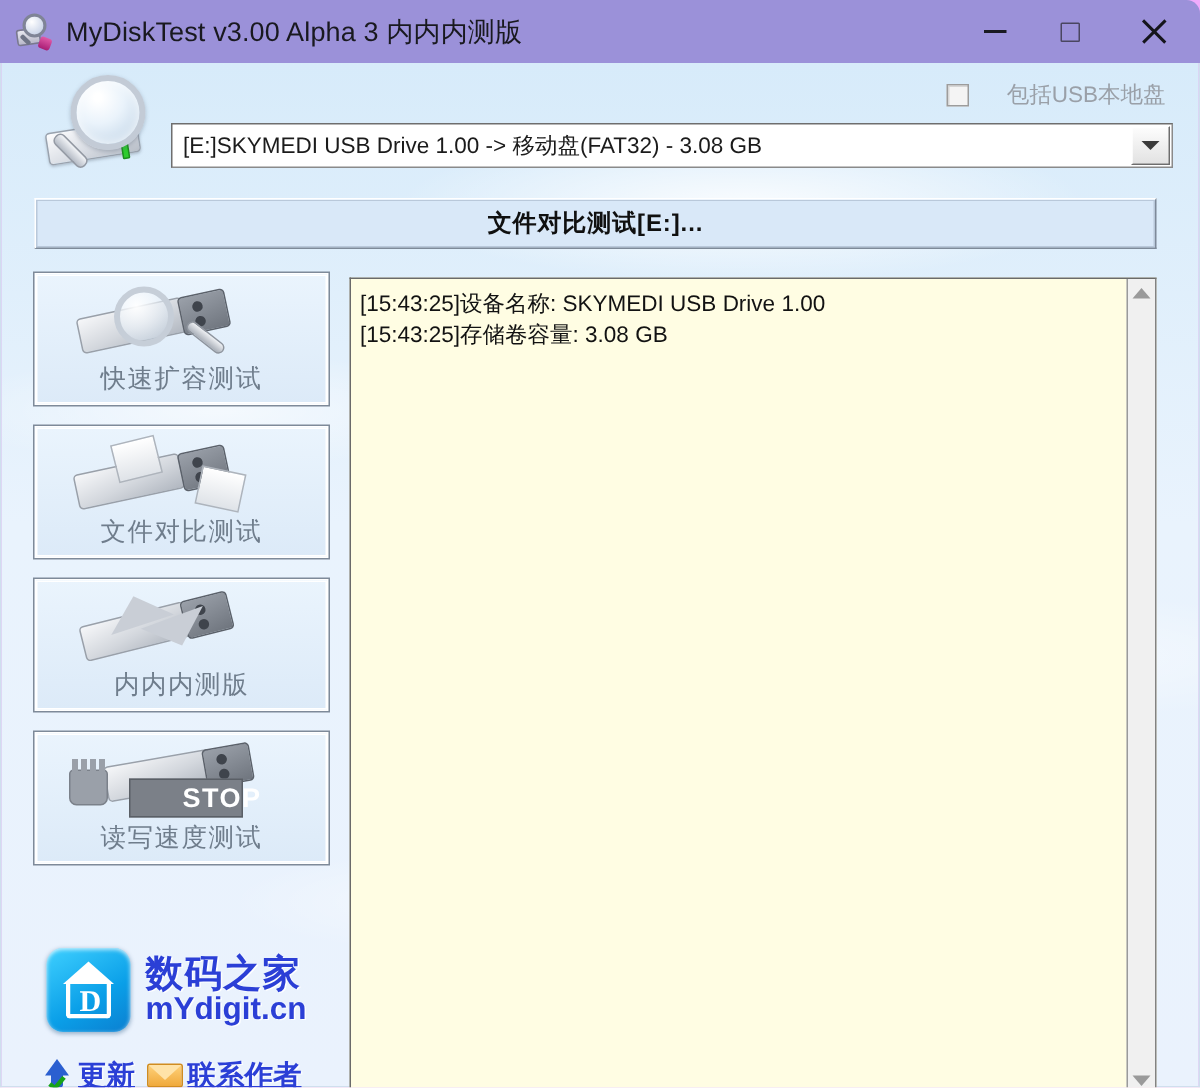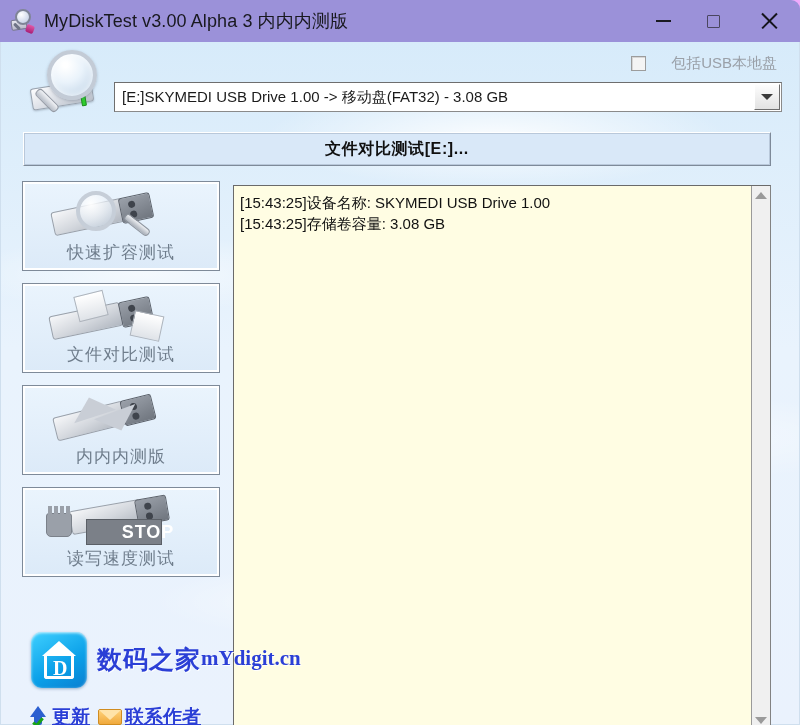--- a/index.html
+++ b/index.html
@@ -321,21 +321,21 @@
     position: absolute; left: 2px; top: 14px;
     width: 30px; height: 24px;
     border: 3px solid #ffffff; border-top: none;
     border-bottom-left-radius: 3px; border-bottom-right-radius: 3px;
   }
   .brand .logo .d {
     position: absolute; left: 11px; top: 16px;
     color: #ffffff; font-size: 20px; font-weight: bold;
     font-family: "Liberation Serif", serif;
   }
-  .brand .words { display: flex; line-height: 1.05; font-family: Liberation Serif, serif; }
+  .brand .words { display: flex; flex-direction: column; line-height: 1.05; }
   .brand .cn {
     font-size: 25px; font-weight: bold; color: #2b3fd6;
     text-shadow: 1px 1px 0 rgba(255,255,255,.9);
     letter-spacing: 1px;
   }
   .brand .en {
     font-size: 21px; font-weight: bold; color: #2b3fd6;
     text-shadow: 1px 1px 0 rgba(255,255,255,.9);
   }
 

